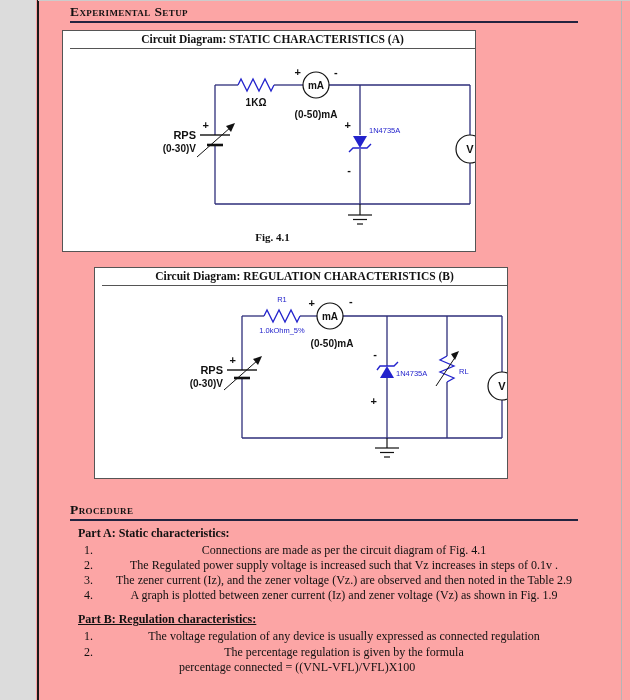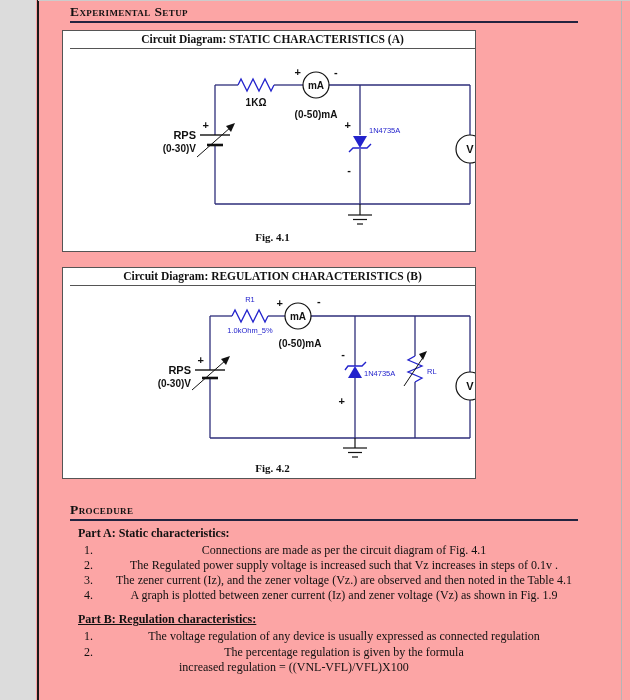--- a/index.html
+++ b/index.html
@@ -106,21 +106,21 @@
         <line x1="290" y1="155" x2="290" y2="166"></line>
         <line x1="278" y1="166" x2="302" y2="166"></line>
         <line x1="283" y1="170.5" x2="297" y2="170.5"></line>
         <line x1="287" y1="175" x2="293" y2="175"></line>
       </g>
     </svg>
 
     <div class="figure-caption">Fig. 4.1</div>
   </div>
 
-  <div class="figure-box" style="top:267px; height:212px;">
+  <div class="figure-box" style="top:267px; height:212px;margin-left:32px;">
     <div class="figure-title">Circuit Diagram: REGULATION CHARACTERISTICS (B)</div>
 
     <svg class="circuit" width="512" height="176" viewBox="0 0 512 176">
 
       <g stroke="#2e2e7a" stroke-width="1.3" fill="none">
         <path d="M140,30 H162"></path>
         <path d="M198,30 H215"></path>
         <path d="M241,30 H400"></path>
         <path d="M400,30 V86"></path>
         <path d="M400,114 V152"></path>
@@ -179,53 +179,52 @@
       <text x="420" y="104" class="comp-bold">(0-10)V</text>
 
       <g stroke="#111" stroke-width="1.2">
         <line x1="285" y1="152" x2="285" y2="162"></line>
         <line x1="273" y1="162" x2="297" y2="162"></line>
         <line x1="278" y1="166.5" x2="292" y2="166.5"></line>
         <line x1="282" y1="171" x2="288" y2="171"></line>
       </g>
     </svg>
 
-    <div class="figure-caption">Fig. 4.2</div>
   </div>
 
   <div class="heading" style="top:502px;">Procedure</div>
   <div class="hrule" style="top:519px;"></div>
 
   <div class="proc">
     <div class="part-title">Part A: Static characteristics:</div>
     <div class="olist">
       <div class="oitem">
         <span class="num">1.</span>
         <span class="txt">Connections are made as per the circuit diagram of Fig. 4.1</span>
       </div>
       <div class="oitem">
         <span class="num">2.</span>
         <span class="txt">The Regulated power supply voltage is increased such that Vz increases in steps of 0.1v .</span>
       </div>
       <div class="oitem">
         <span class="num">3.</span>
-        <span class="txt">The zener current (Iz), and the zener voltage (Vz.) are observed and then noted in the Table 4.1</span>
+        <span class="txt">The zener current (Iz), and the zener voltage (Vz.) are observed and then noted in the Table 2.9</span>
       </div>
       <div class="oitem">
         <span class="num">4.</span>
         <span class="txt">A graph is plotted between zener current (Iz) and zener voltage (Vz) as shown in Fig. 1.9</span>
       </div>
     </div>
 
     <div class="part-title part-b-gap">Part B: Regulation characteristics:</div>
     <div class="olist">
       <div class="oitem">
         <span class="num">1.</span>
         <span class="txt">The voltage regulation of any device is usually expressed as connected regulation</span>
       </div>
       <div class="oitem">
         <span class="num">2.</span>
         <span class="txt">The percentage regulation is given by the formula</span>
       </div>
-      <div class="formula-line">increased regulation = ((VNL-VFL)/VFL)X100</div>
+      <div class="formula-line">percentage connected = ((VNL-VFL)/VFL)X100</div>
     </div>
   </div>
 </div>
 
 </body></html>

